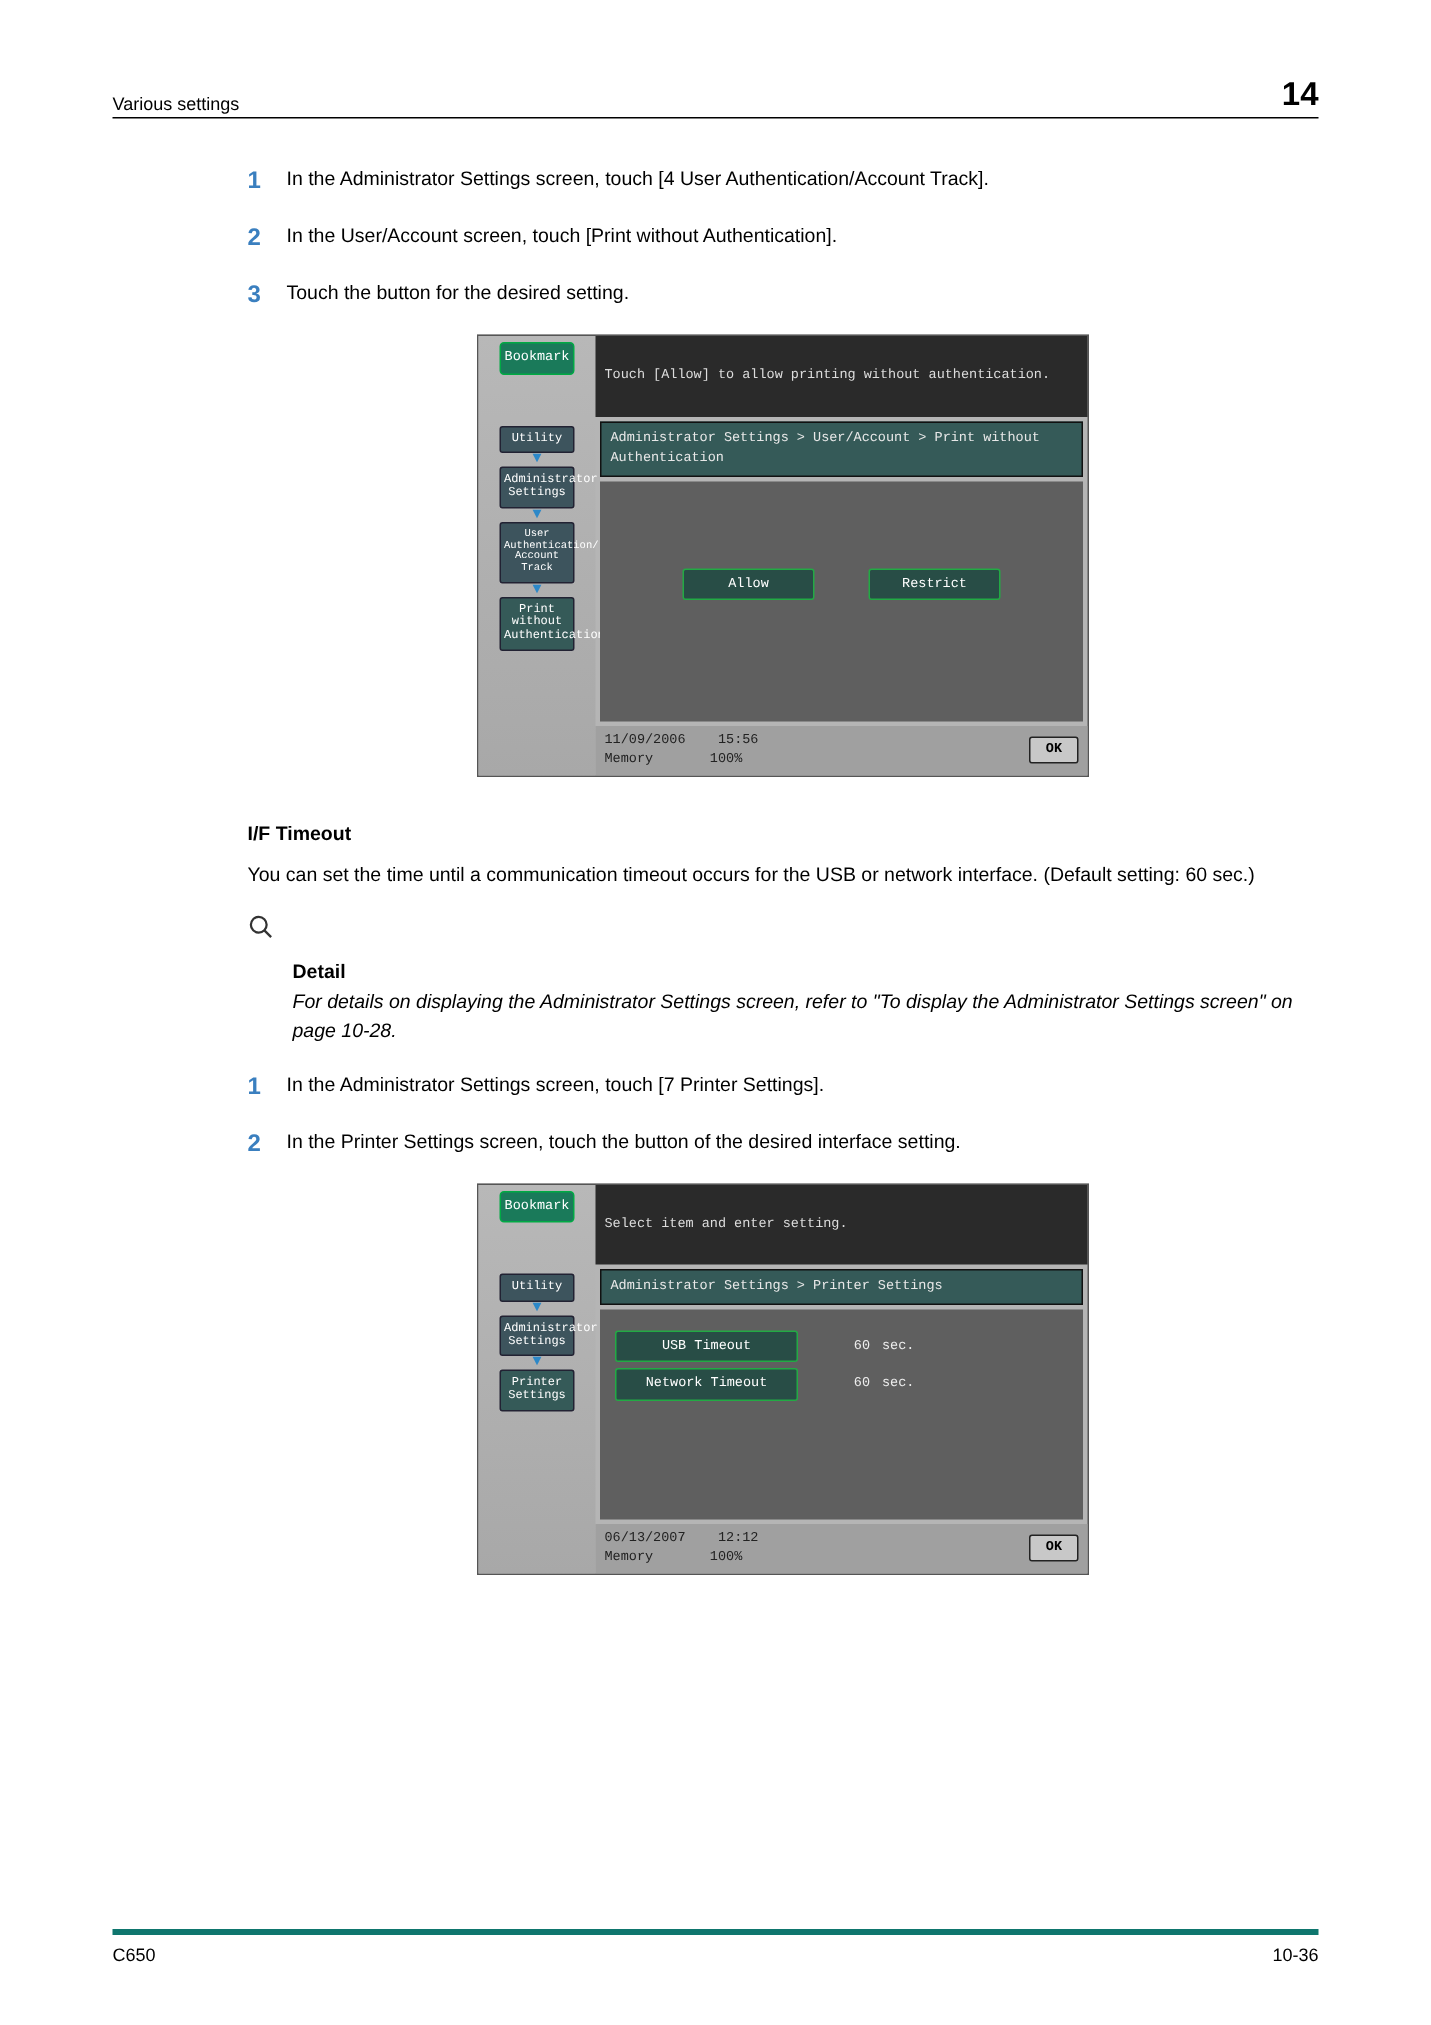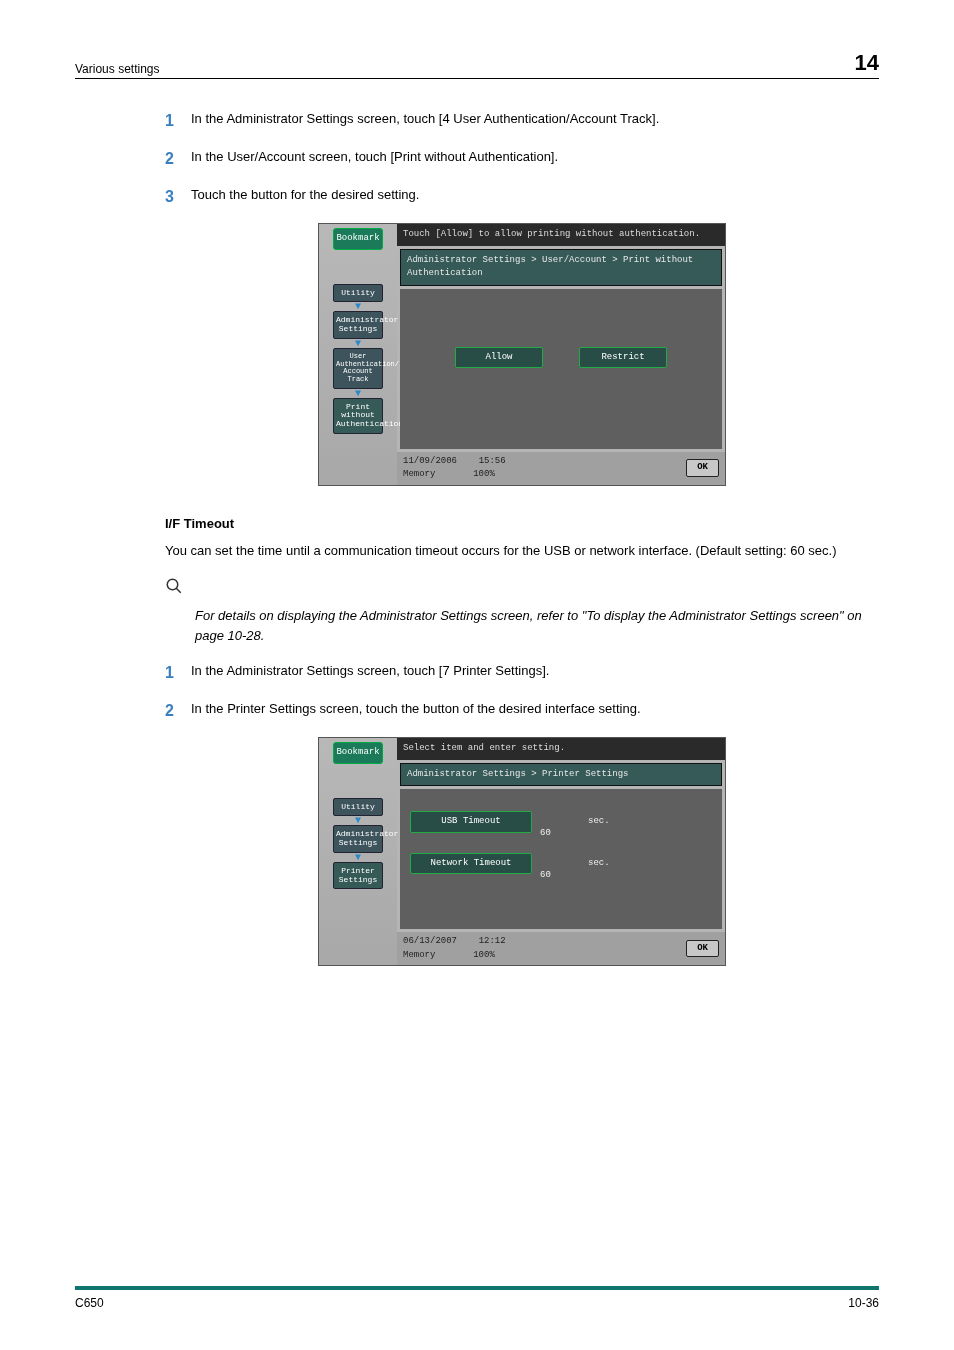--- a/index.html
+++ b/index.html
@@ -115,21 +115,21 @@
     gap: 4px;
   }
   .panel-right {
     flex: 1;
     display: flex;
     flex-direction: column;
   }
   .instr-bar {
     background: #2a2a2a;
     color: #ddd;
-    padding: 4px 6px;
+    padding: 20px 6px;
     font-size: 9px;
   }
   .crumb-bar {
     background: #355a58;
     color: #e8e8e8;
     padding: 4px 6px;
     border: 1px solid #111;
     margin: 3px;
     font-size: 9px;
   }
@@ -217,21 +217,21 @@
     color: #fff;
     padding: 3px 0;
     width: 120px;
     text-align: center;
     border-radius: 2px;
     font-size: 9px;
   }
   .setting-val {
     color: #eee;
     width: 40px;
-    margin-top: 24px;
+    text-align: right;
   }
   .setting-unit {
     color: #eee;
   }
 </style>
 </head>
 <body>
 
 <div class="page">
 
@@ -297,20 +297,23 @@
     <div class="section-title">I/F Timeout</div>
     <div class="body-text">You can set the time until a communication timeout occurs for the USB or network interface. (Default setting: 60 sec.)</div>
 
     <div class="detail-row">
       <span class="detail-icon">
         <svg width="18" height="18" viewBox="0 0 24 24">
             <circle cx="10" cy="10" r="7" fill="none" stroke="#333" stroke-width="2"></circle>
             <line x1="15" y1="15" x2="21" y2="21" stroke="#333" stroke-width="2"></line>
           </svg>
       </span>
+    </div>
+    <div style="margin-left:30px">
+      <span class="detail-label">Detail</span>
     </div>
     <div class="detail-text">For details on displaying the Administrator Settings screen, refer to "To display the Administrator Settings screen" on page 10-28.</div>
 
     <div class="step">
       <div class="step-num">1</div>
       <div class="step-body">In the Administrator Settings screen, touch [7 Printer Settings].</div>
     </div>
     <div class="step">
       <div class="step-num">2</div>
       <div class="step-body">In the Printer Settings screen, touch the button of the desired interface setting.</div>

